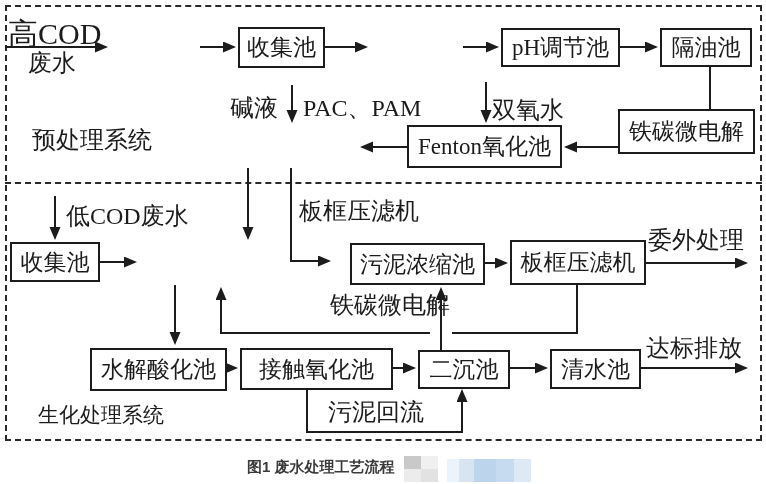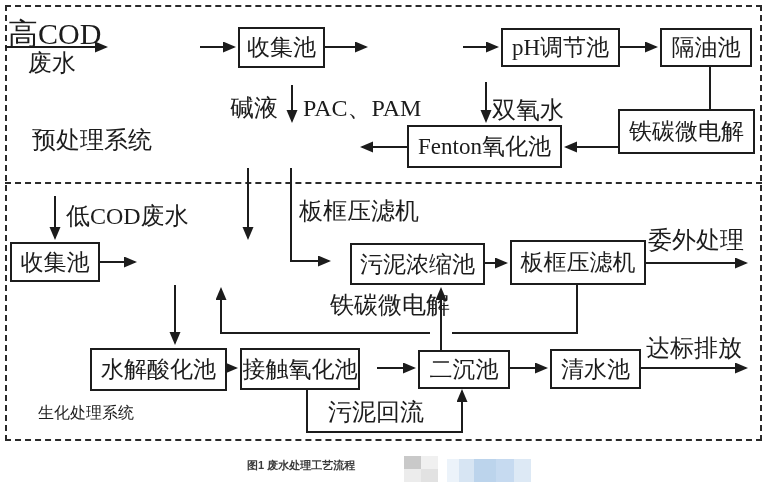--- a/index.html
+++ b/index.html
@@ -21,21 +21,21 @@
     box-sizing:border-box;display:flex;align-items:center;justify-content:center;
     font-size:23px;line-height:1;white-space:nowrap;
   }
   .lbl{
     position:absolute;font-size:24px;line-height:1;white-space:nowrap;
   }
   svg.connectors{position:absolute;left:0;top:0;}
   .caption{
     position:absolute;left:247px;top:458px;
     font-family:"Liberation Sans","DejaVu Sans",sans-serif;
-    font-weight:bold;font-size:11px;color:#3a3a3a;white-space:nowrap;
+    font-weight:bold;font-size:15px;color:#3a3a3a;white-space:nowrap;
   }
   .blur1{
     position:absolute;left:404px;top:456px;width:34px;height:26px;
     background:conic-gradient(#f0f0f0 0 25%, #e2e2e2 0 50%, #ececec 0 75%, #c9c9c9 0);
   }
   .blur2{
     position:absolute;left:447px;top:459px;width:84px;height:23px;
     background:linear-gradient(90deg,#ecf3fa 0 14%,#d7e5f3 14% 32%,#bcd4ec 32% 58%,#c6daf0 58% 80%,#dde9f5 80% 100%);
   }
 </style>
@@ -84,35 +84,35 @@
 
   <div class="node" style="left:238px;top:27px;width:87px;height:41px;">收集池</div>
   <div class="node" style="left:501px;top:28px;width:119px;height:39px;text-align:center;">pH调节池</div>
   <div class="node" style="left:660px;top:28px;width:92px;height:39px;">隔油池</div>
   <div class="node" style="left:407px;top:125px;width:155px;height:43px;">Fenton氧化池</div>
   <div class="node" style="left:618px;top:109px;width:137px;height:45px;">铁碳微电解</div>
   <div class="node" style="left:10px;top:242px;width:90px;height:40px;">收集池</div>
   <div class="node" style="left:333px;top:243px;width:135px;height:42px;margin-left:17px;">污泥浓缩池</div>
   <div class="node" style="left:510px;top:240px;width:136px;height:45px;">板框压滤机</div>
   <div class="node" style="left:63px;top:348px;width:137px;height:43px;margin-left:27px;">水解酸化池</div>
-  <div class="node" style="left:240px;top:348px;width:120px;height:42px;">接触氧化池</div>
+  <div class="node" style="left:240px;top:348px;width:153px;height:42px;">接触氧化池</div>
   <div class="node" style="left:418px;top:350px;width:92px;height:39px;">二沉池</div>
   <div class="node" style="left:550px;top:349px;width:91px;height:40px;">清水池</div>
 
   <div class="lbl" style="left:8px;top:19px;font-size:30px;">高COD</div>
   <div class="lbl" style="left:28px;top:51px;">废水</div>
   <div class="lbl" style="left:32px;top:128px;">预处理系统</div>
   <div class="lbl" style="left:230px;top:96px;">碱液</div>
   <div class="lbl" style="left:492px;top:98px;">双氧水</div>
   <div class="lbl" style="left:303px;top:96px;">PAC、PAM</div>
   <div class="lbl" style="left:66px;top:204px;">低COD废水</div>
   <div class="lbl" style="left:299px;top:199px;">板框压滤机</div>
   <div class="lbl" style="left:648px;top:228px;">委外处理</div>
   <div class="lbl" style="left:330px;top:293px;">铁碳微电解</div>
   <div class="lbl" style="left:646px;top:336px;">达标排放</div>
   <div class="lbl" style="left:328px;top:400px;">污泥回流</div>
-  <div class="lbl" style="left:38px;top:405px;font-size:16px;">生化处理系统</div>
+  <div class="lbl" style="left:38px;top:405px;font-size:21px;">生化处理系统</div>
 
   <div class="caption">图1 废水处理工艺流程</div>
   <div class="blur1"></div>
   <div class="blur2"></div>
 
 </div>
 
 </body></html>

